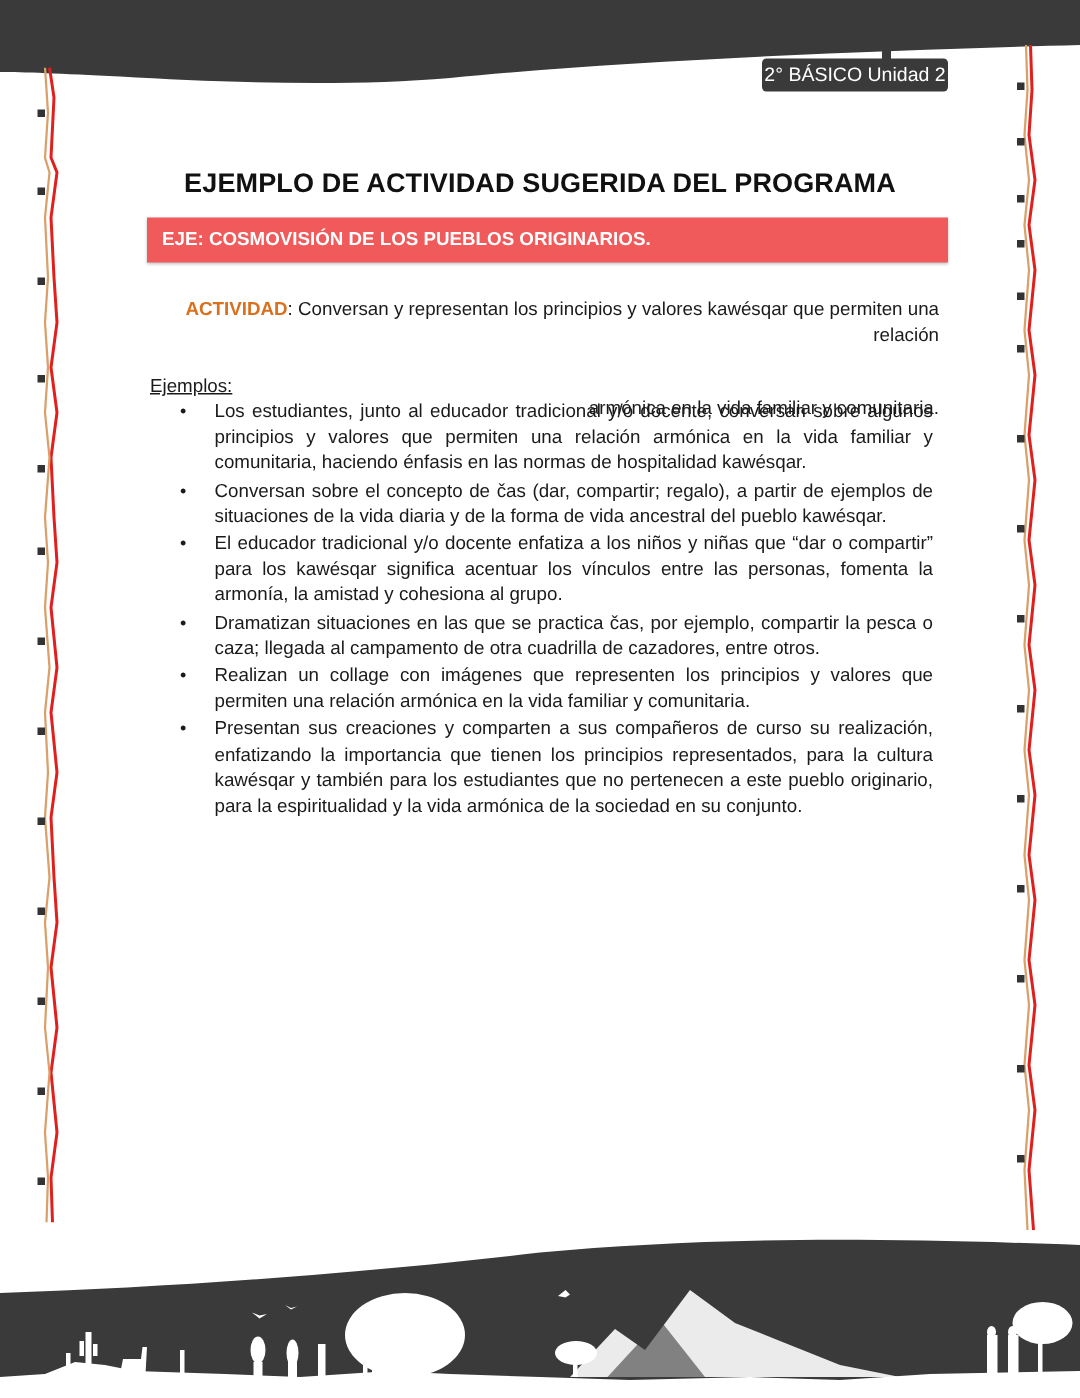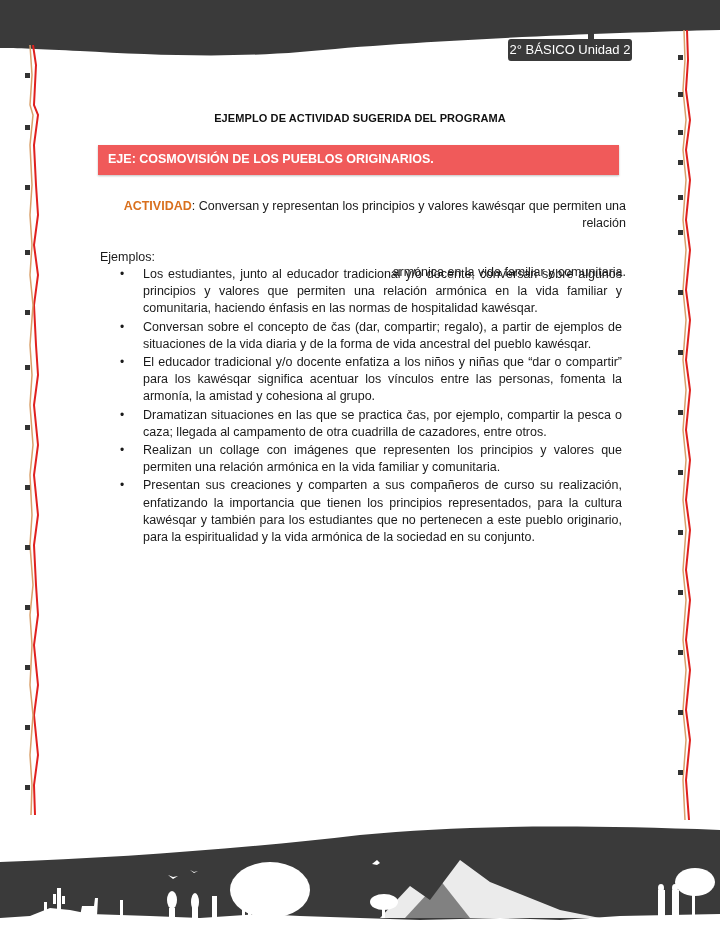--- a/index.html
+++ b/index.html
@@ -13,32 +13,32 @@
     .unit-badge {
       position: absolute; left: 508px; top: 39px; width: 124px; height: 22px;
       background: #3a3a3a; color: #ffffff; border-radius: 3px;
       font-size: 13px; line-height: 22px; text-align: center;
     }
     .unit-badge-stem { position: absolute; left: 588px; top: 28px; width: 6px; height: 12px; background: #3a3a3a; }
     .border-left { position: absolute; left: 20px; top: 45px; width: 22px; height: 770px; }
     .border-right { position: absolute; left: 676px; top: 30px; width: 22px; height: 790px; }
     .page-title {
       position: absolute; left: 0; top: 112px; width: 720px; text-align: center;
-      font-size: 11px; font-weight: bold; color: #111111; letter-spacing: 0.1px;
+      font-size: 18px; font-weight: bold; color: #111111; letter-spacing: 0.1px;
     }
     .eje-banner {
       position: absolute; left: 98px; top: 145px; width: 521px; height: 30px;
-      background: #f05a5a; color: #ffffff; box-shadow: 0 1px 2px rgba(0,0,0,0.25);
+      background: #f05a5a; color: #ffffff; box-shadow: 0 1px 2px rgba(0,0,0,0.25); padding-left: 13px;
     }
     .eje-text { position: absolute; left: 10px; top: 7px; font-size: 12.5px; font-weight: bold; }
     .actividad { position: absolute; left: 106px; top: 198px; width: 520px; font-size: 12.5px; line-height: 17px; text-align: right; }
     .actividad-label { color: #d9701e; font-weight: bold; }
     .actividad-line1 { display: inline; }
     .actividad-line2 { display: block; padding-left: 61px; margin-top: 32px; }
-    .ejemplos-label { position: absolute; left: 100px; top: 250px; font-size: 12.5px; }
+    .ejemplos-label { position: absolute; left: 100px; top: 250px; font-size: 12.5px; text-decoration: underline; }
     .examples-list { position: absolute; left: 100px; top: 266px; width: 522px; margin: 0; padding: 0; list-style: none; }
     .example-item {
       position: relative; padding-left: 43px; font-size: 12.5px; line-height: 17.2px;
       text-align: justify; margin-bottom: 1px;
     }
     .bullet { position: absolute; left: 20px; top: 0; font-size: 12px; }
     .bold { font-weight: normal; }
     .footer-scene { position: absolute; left: 0; top: 790px; width: 720px; height: 142px; }
   </style>
 </head>

